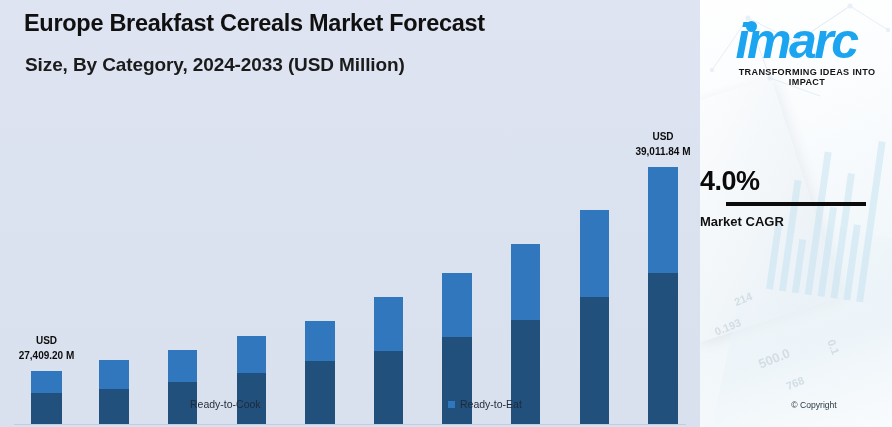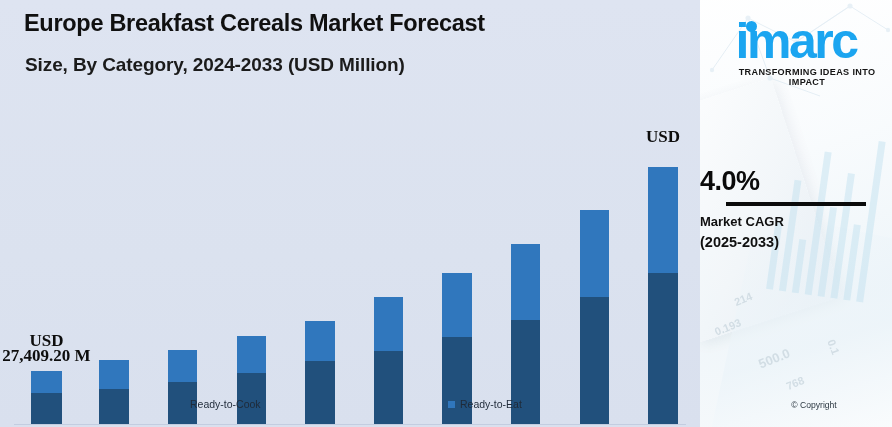--- a/index.html
+++ b/index.html
@@ -70,26 +70,25 @@
     background: #3077bd;
   }
   .seg-bottom {
     width: 100%;
     background: #21507c;
   }
 
   .value-callout {
     position: absolute;
     text-align: center;
-    font-size: 17px;
+    font-size: 10px;
     font-weight: bold;
     color: #0d0d0d;
     line-height: 15px;
     white-space: nowrap;
-    font-family: Liberation Serif, serif;
   }
 
   
   #legend {
     position: absolute;
     left: 0; top: 398px;
     width: 816px; height: 20px;
   }
   .legend-item {
     position: absolute;
@@ -184,20 +183,21 @@
     text-align: center;
   }
   #logo-word {
     position: relative;
     display: inline-block;
     font-size: 50px;
     font-weight: bold;
     letter-spacing: -2.5px;
     color: #1ba5f0;
     line-height: 50px;
+    font-style: italic;
   }
   #logo-dot {
     position: absolute;
     left: 10px; top: 5px;
     width: 11px; height: 11px;
     border-radius: 50%;
     background: #1ba5f0;
   }
   #logo-tagline {
     margin-top: 1px;
@@ -263,20 +263,21 @@
     <div id="plot">
       <div id="axis-line"></div>
 
       <div class="value-callout" id="callout-start" style="left: -13.5px; width: 120px; top: 273px;">
         <div>USD</div>
         <div>27,409.20 M</div>
       </div>
 
       <div class="value-callout" id="callout-end" style="left: 603px; width: 120px; top: 69px;">
         <div>USD</div>
+        <div>39,011.84 M</div>
       </div>
 
       <div id="bars-layer">
           <div class="bar-group" style="left: 31px; width: 31px; height: 53px; bottom: -59px;">
             <div class="bar-stack">
               <div class="seg-top" style="height: 22px; background: rgb(48, 119, 189);"></div>
               <div class="seg-bottom" style="height: 31px; background: rgb(33, 80, 124);"></div>
             </div>
           </div>
           <div class="bar-group" style="left: 99px; width: 30px; height: 64px; bottom: -59px;">
@@ -392,20 +393,19 @@
         <span id="logo-dot"></span>
         <span>imarc</span>
       </div>
       <div id="logo-tagline">TRANSFORMING IDEAS INTO IMPACT</div>
     </div>
 
     <div id="cagr-block">
       <div id="cagr-value">4.0%</div>
       <div id="cagr-rule"></div>
       <div id="cagr-label">Market CAGR</div>
-      <div id="cagr-period">(2025-2033)</div>
     </div>
 
     <div id="brand-footer">
       <div id="copyright-line">© Copyright</div>
     </div>
   </div>
 </div>
 
 </body></html>

